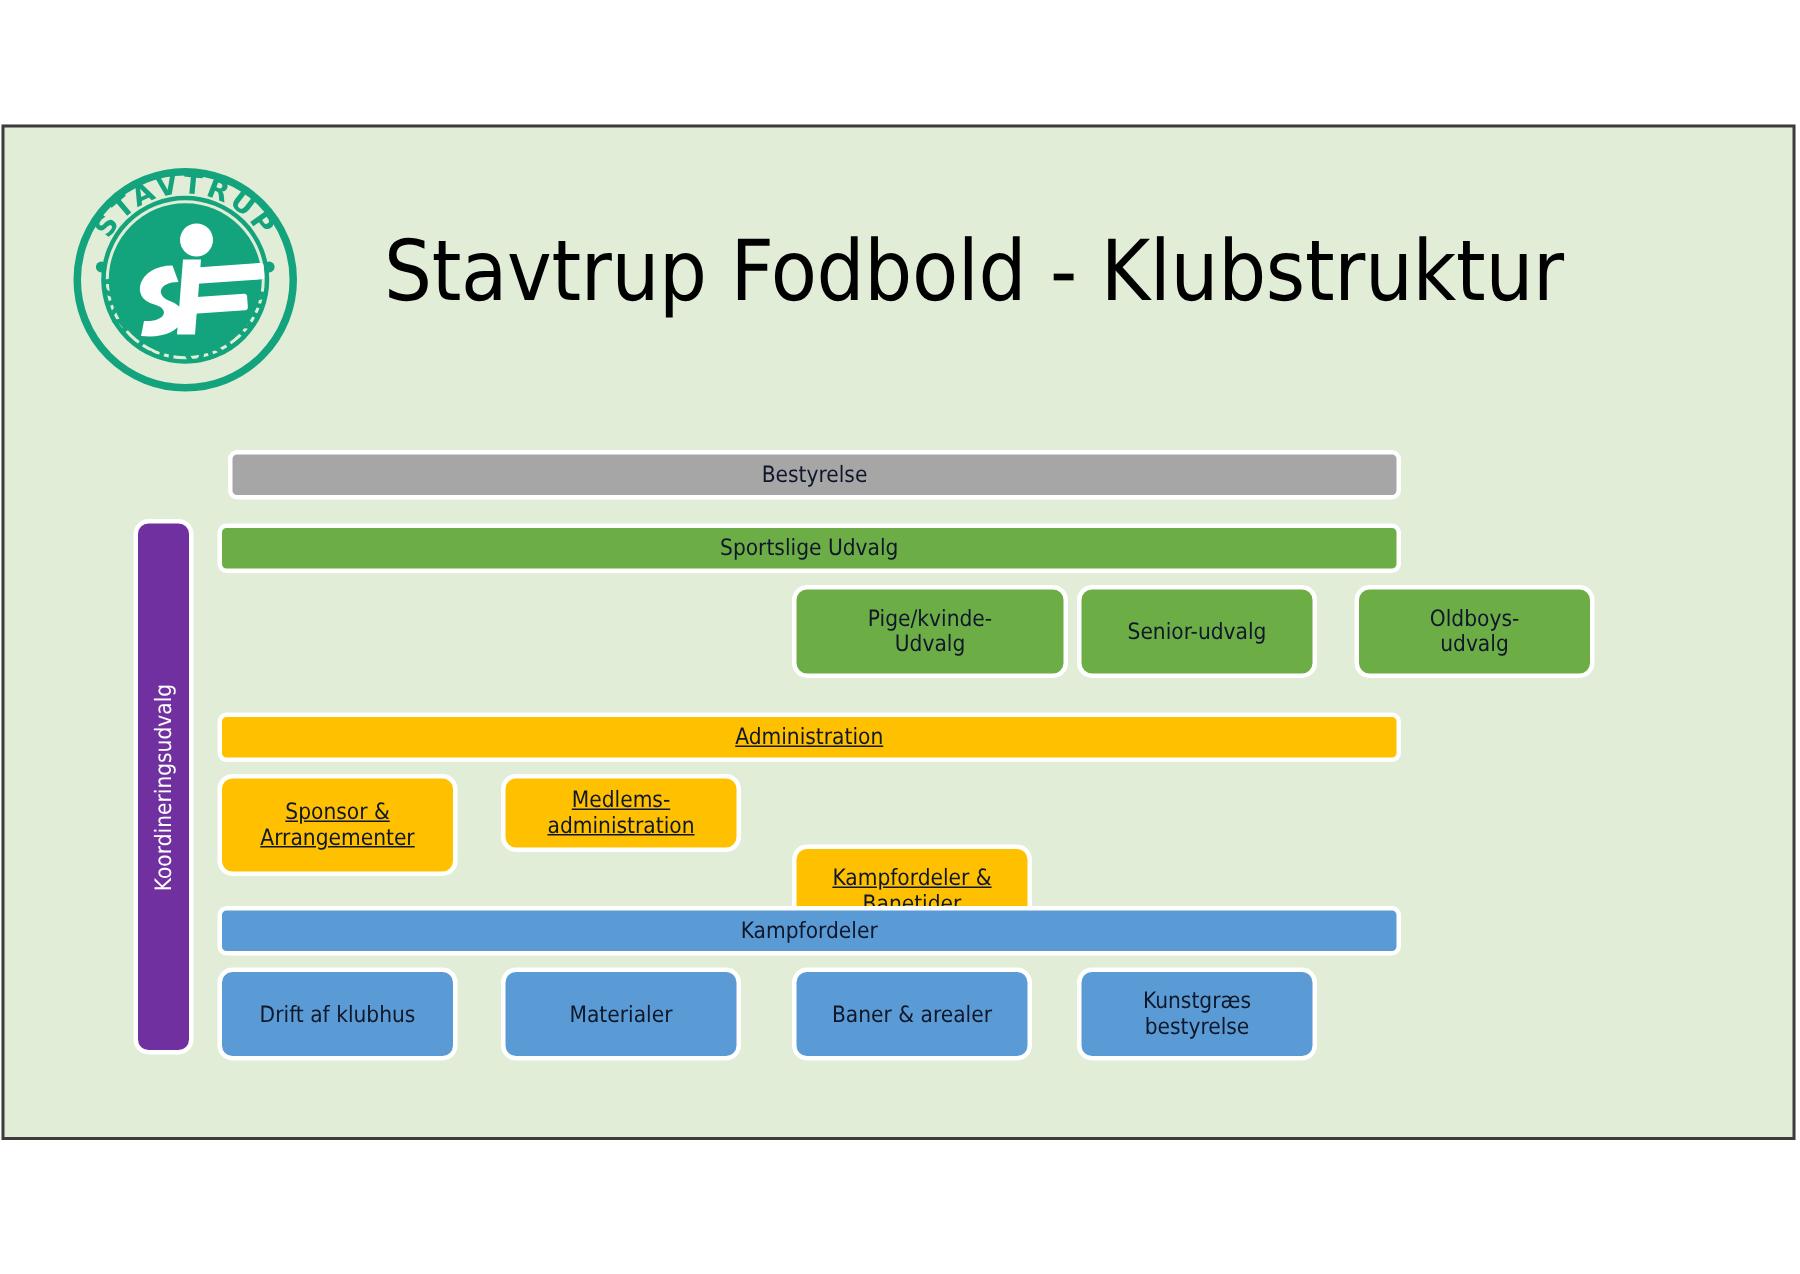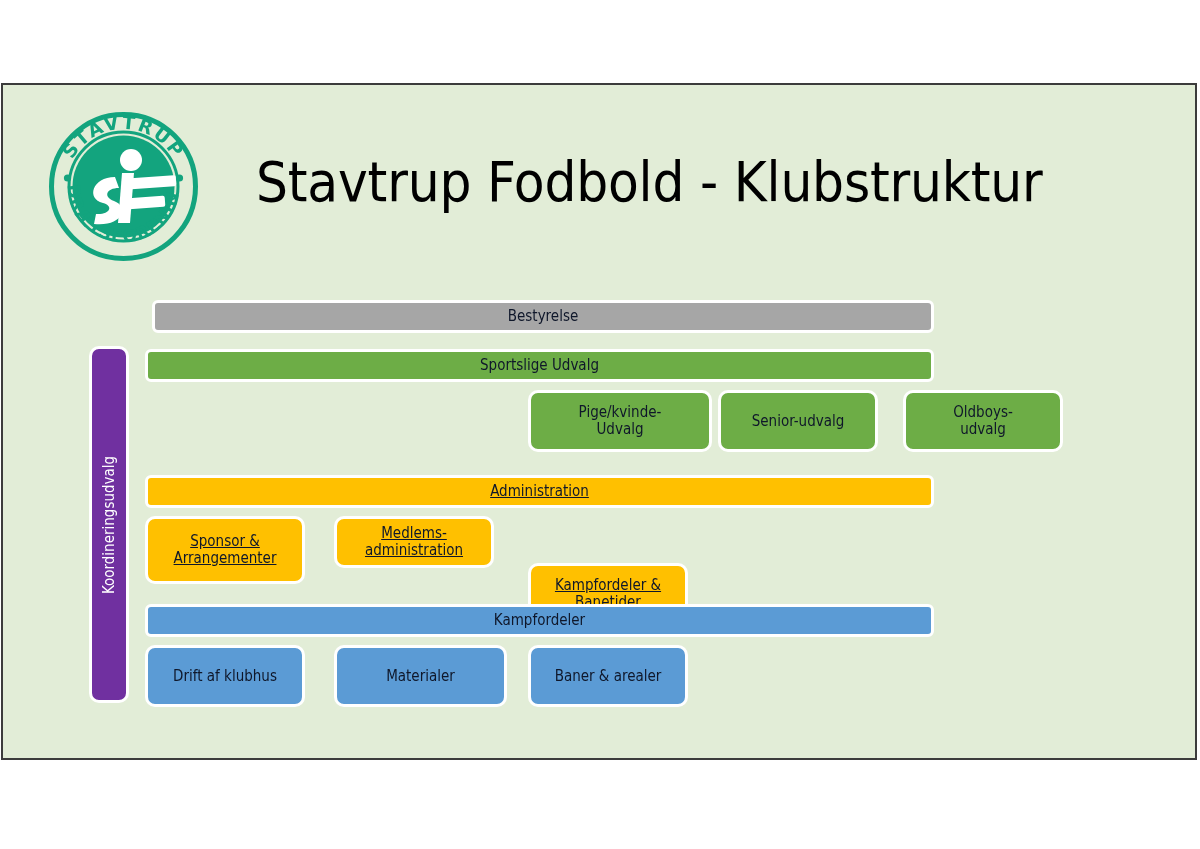--- a/index.html
+++ b/index.html
@@ -204,26 +204,32 @@
   <div class="band header-band c-blue" style="left:142px; top:519px; width:789px; height:33px;">
     <span>Kampfordeler</span>
   </div>
 
   <div class="band leaf c-blue" style="left:142px; top:560px; width:160px; height:62px;">
     <div>
       <span>Drift af klubhus</span>
 
     </div>
   </div>
-  <div class="band leaf c-blue" style="left:331px; top:560px; width:173px; height:62px;">
+  <div class="band leaf c-blue" style="left:331px; top:560px; width:160px; height:62px;">
     <div>
       <span>Materialer</span>
 
     </div>
   </div>
   <div class="band leaf c-blue" style="left:525px; top:560px; width:160px; height:62px;">
     <div>
       <span>Baner &amp; arealer</span>
 
     </div>
   </div>
+  <div class="band leaf c-blue" style="left:715px; top:560px; width:160px; height:62px;">
+    <div>
+      <span>Kunstgræs</span>
+      <span>bestyrelse</span>
+    </div>
+  </div>
 
 </div>
 
 </body></html>

